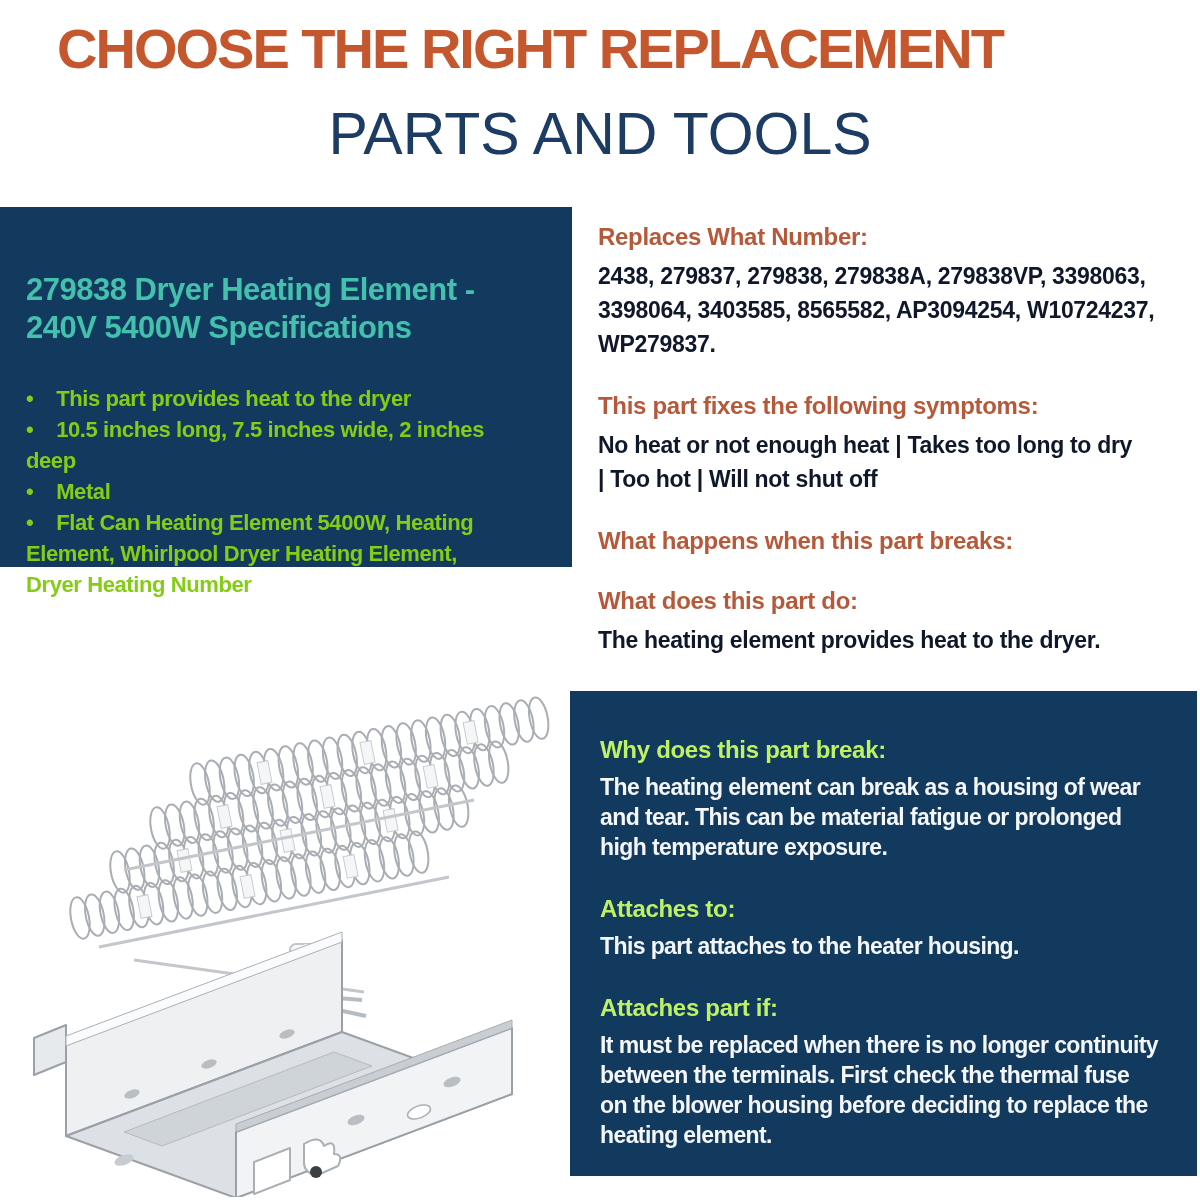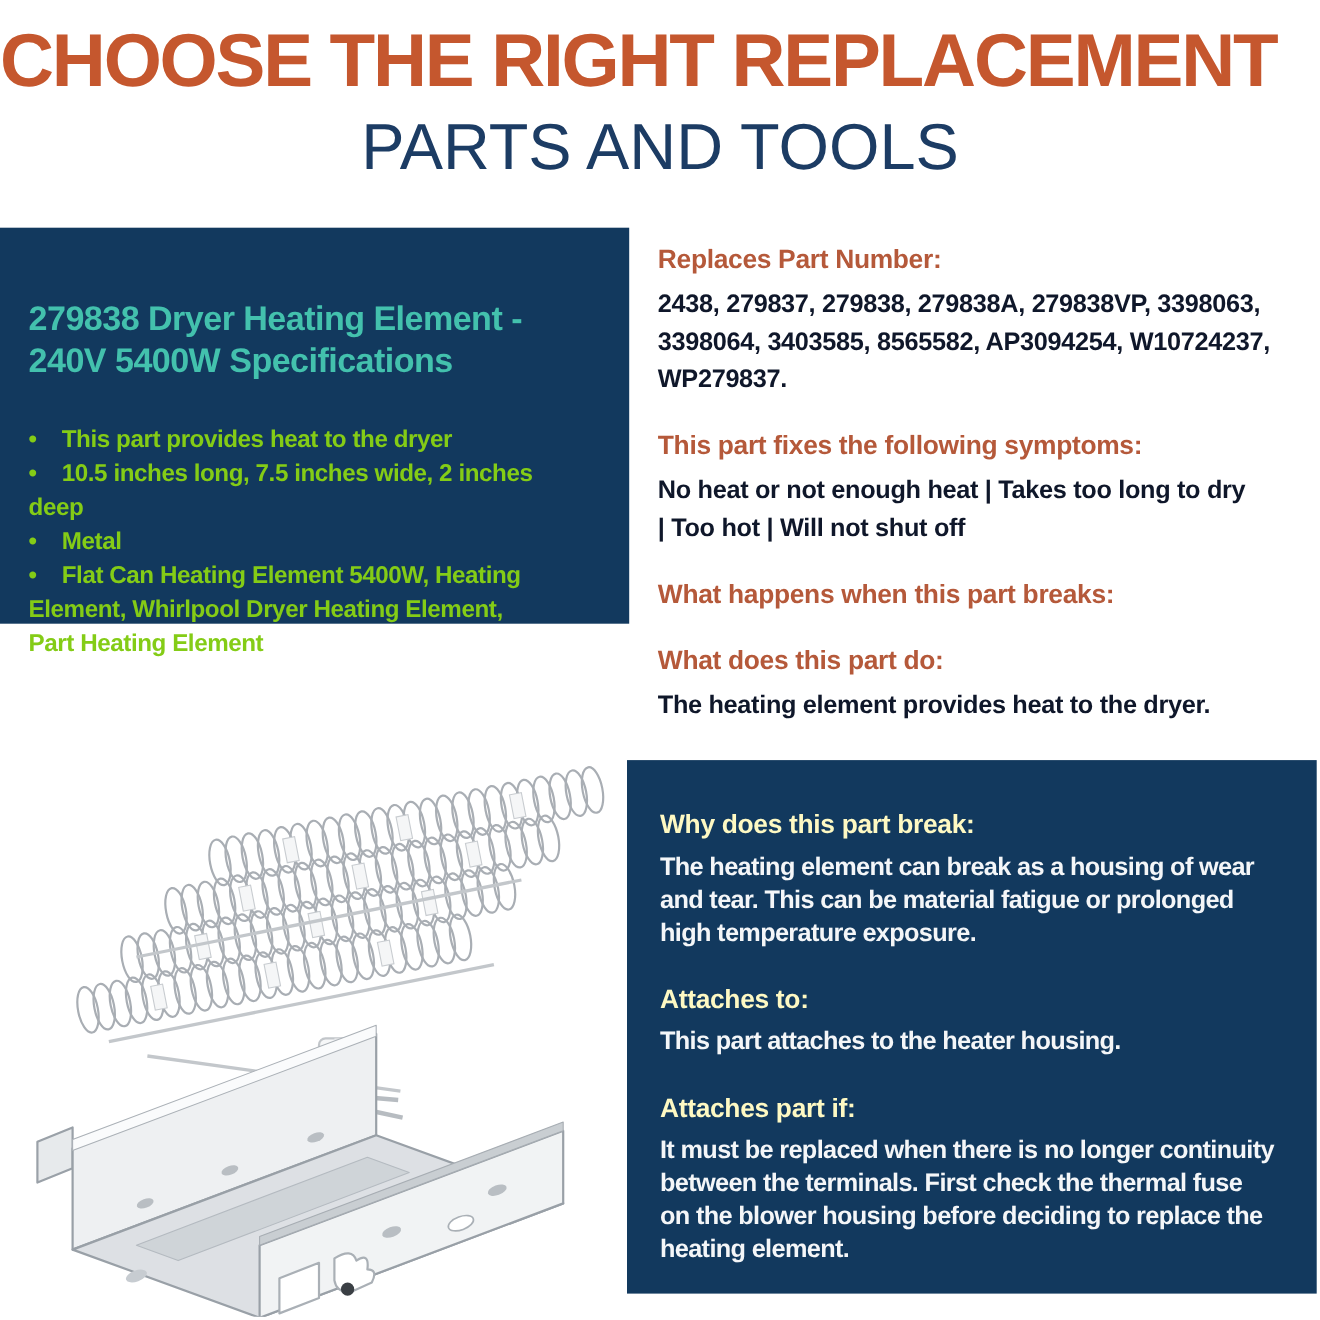--- a/index.html
+++ b/index.html
@@ -1,21 +1,21 @@
 <!DOCTYPE html>
 <html><head>
 <meta charset="utf-8">
 <style>
   html,body{margin:0;padding:0;background:#ffffff;}
   .page{position:relative;width:1200px;height:1200px;background:#ffffff;overflow:hidden;
         font-family:"Liberation Sans","DejaVu Sans",sans-serif;}
 
   
   .title1{position:absolute;left:0;top:16px;width:1060px;text-align:center;
-          font-size:68px;font-weight:700;letter-spacing:-2px;color:#C5572E;
+          font-size:56px;font-weight:700;letter-spacing:-2px;color:#C5572E;
           white-space:nowrap;}
   .title2{position:absolute;left:0;top:88px;width:1200px;text-align:center;
           font-size:59px;font-weight:400;letter-spacing:0;color:#1C3C64;
           white-space:nowrap;margin-top:12px;}
 
   
   .spec-panel{position:absolute;left:0;top:207px;width:572px;height:360px;
               background:#12395E;box-sizing:border-box;padding:64px 24px 0 26px;}
   .spec-heading{color:#43C1AD;font-size:31px;font-weight:700;letter-spacing:-0.5px;
                 line-height:38px;}
@@ -29,21 +29,21 @@
   .info-section{margin-bottom:30px;}
   .info-heading{color:#B5593A;font-size:24px;font-weight:700;letter-spacing:-0.3px;
                 line-height:30px;margin-bottom:7px;}
   .info-body{color:#0f172a;font-size:23px;font-weight:700;letter-spacing:-0.3px;
              line-height:34px;}
 
   
   .detail-panel{position:absolute;left:570px;top:691px;width:627px;height:485px;
                 background:#12395E;box-sizing:border-box;padding:44px 12px 0 30px;}
   .detail-section{margin-bottom:32px;}
-  .detail-heading{color:#fef9c3;font-size:24px;font-weight:700;letter-spacing:-0.3px;
+  .detail-heading{color:#bef264;font-size:24px;font-weight:700;letter-spacing:-0.3px;
                   line-height:30px;margin-bottom:7px;}
   .detail-body{color:#F4F6F8;font-size:23px;font-weight:700;letter-spacing:-0.6px;
                line-height:30px;}
 
   
   .product-figure{position:absolute;left:4px;top:692px;width:560px;height:505px;}
   .product-figure svg{display:block;width:100%;height:100%;}
 </style>
 </head>
 <body>
@@ -65,28 +65,28 @@
       <div>
         <div class="ln bullet-first">10.5 inches long, 7.5 inches wide, 2 inches</div>
         <div class="ln">deep</div>
       </div>
       <div>
         <div class="ln bullet-first">Metal</div>
       </div>
       <div>
         <div class="ln bullet-first">Flat Can Heating Element 5400W, Heating</div>
         <div class="ln">Element, Whirlpool Dryer Heating Element,</div>
-        <div class="ln">Part Heating Element</div>
+        <div class="ln">Dryer Heating Number</div>
       </div>
     </div>
   </div>
 
   <div class="info-col">
     <div class="info-section">
-      <div class="info-heading">Replaces Part Number:</div>
+      <div class="info-heading">Replaces What Number:</div>
       <div class="info-body">
         <div class="ln">2438, 279837, 279838, 279838A, 279838VP, 3398063,</div>
         <div class="ln">3398064, 3403585, 8565582, AP3094254, W10724237,</div>
         <div class="ln"> WP279837.</div>
       </div>
     </div>
     <div class="info-section">
       <div class="info-heading">This part fixes the following symptoms:</div>
       <div class="info-body">
         <div class="ln">No heat or not enough heat | Takes too long to dry</div>

